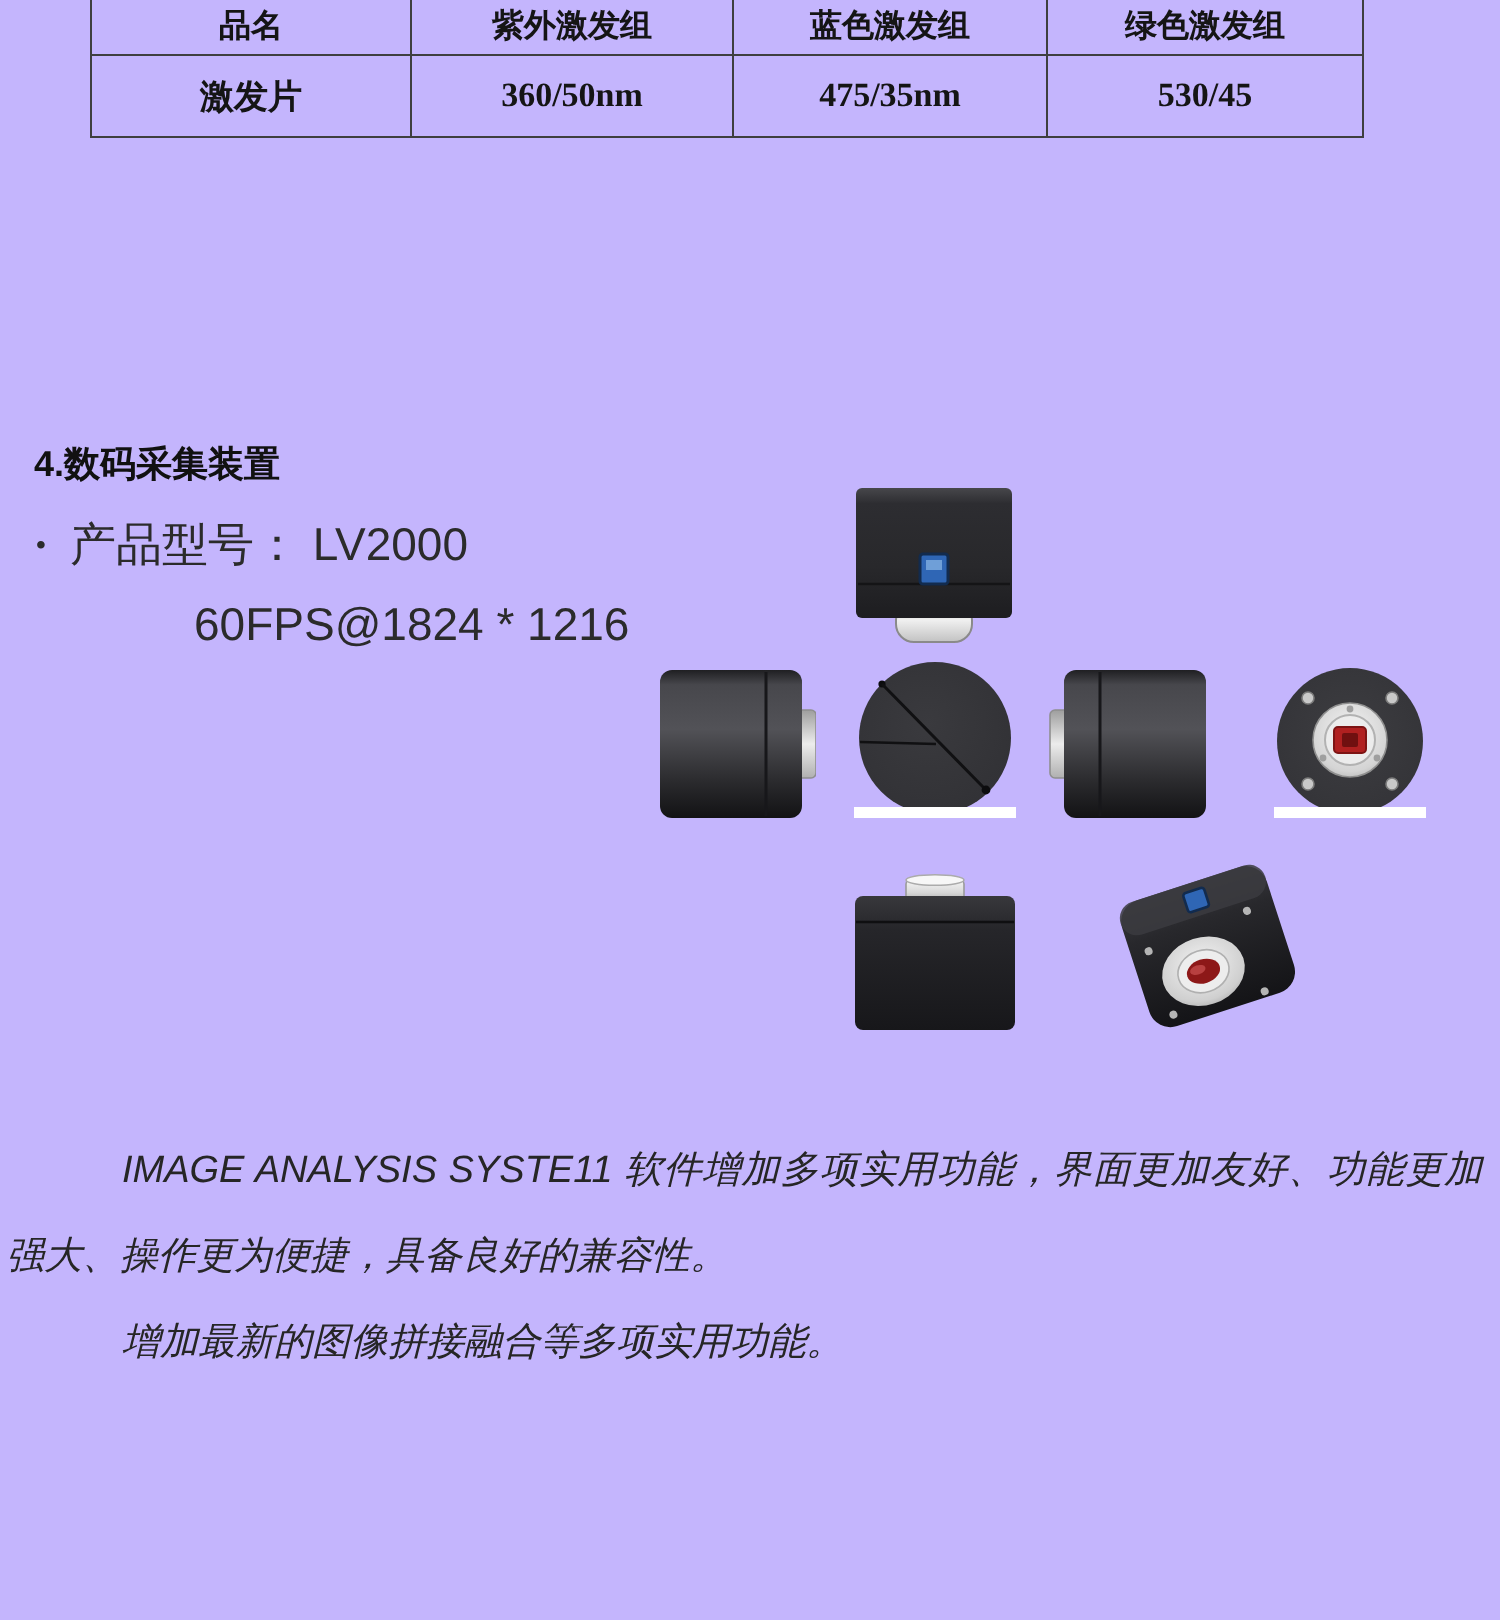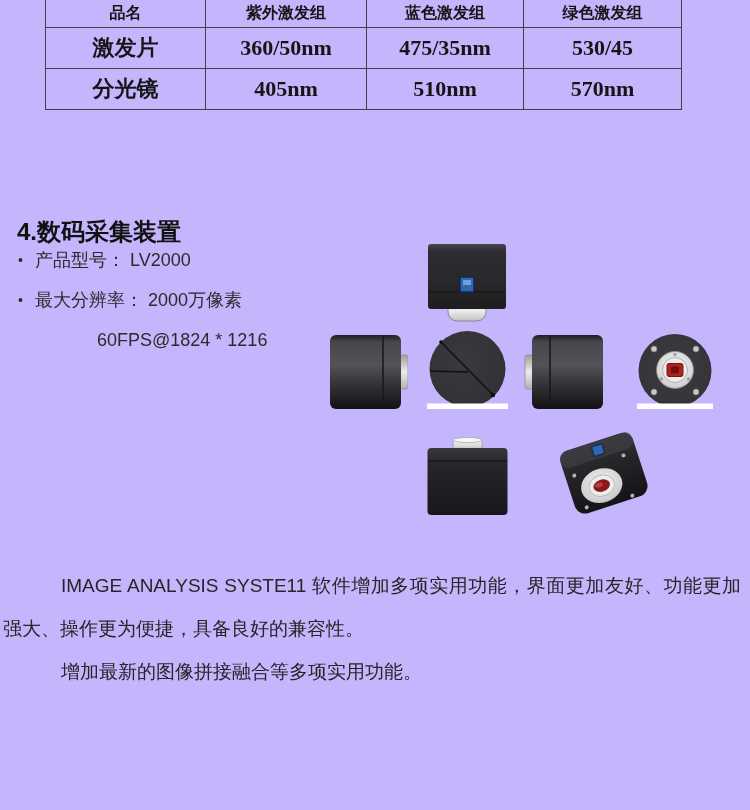--- a/index.html
+++ b/index.html
@@ -5,41 +5,41 @@
   html,body{margin:0;padding:0;background:#ffffff;}
   .page{position:relative;width:750px;height:810px;background:#c4b5fd;overflow:hidden;
         font-family:"Liberation Sans","DejaVu Sans",sans-serif;color:#1f1f1f;padding-left:11px;}
 
   
   .spec-table{position:absolute;left:45px;top:-2px;width:636px;border-collapse:collapse;
               font-family:"Liberation Serif","DejaVu Serif",serif;font-weight:700;color:#151515;
               table-layout:fixed;}
   .spec-table th,.spec-table td{border:1.5px solid #3f3f3f;text-align:center;vertical-align:middle;padding:0;}
   .spec-table th{height:28px;font-size:16px;font-weight:700;}
-  .spec-table td{height:40px;font-size:22px;font-weight:700;}
-
-  
-  .sec-heading{position:absolute;left:17px;top:221px;margin:0;font-size:24px;line-height:22px;
+  .spec-table td{height:40px;font-size:17px;font-weight:700;}
+
+  
+  .sec-heading{position:absolute;left:17px;top:221px;margin:0;font-size:18px;line-height:22px;
                font-weight:700;color:#111;}
 
   
-  .bullets{position:absolute;left:18px;top:240px;width:310px;margin:0;padding:0;list-style:none;
-           font-size:18px;color:#2b2b2b;}
+  .bullets{position:absolute;left:18px;top:252px;width:310px;margin:0;padding:0;list-style:none;
+           font-size:23px;color:#2b2b2b;}
   .bullets li{position:relative;height:40px;line-height:40px;padding-left:17px;white-space:nowrap;}
   .bullets li::before{content:"\2022";position:absolute;left:0;top:0;font-size:14px;color:#2b2b2b;}
   .bullets li.cont{padding-left:79px;}
   .bullets li.cont::before{content:none;}
 
   
   .figure{position:absolute;left:325px;top:238px;width:400px;height:292px;}
   .figure .v{position:absolute;}
 
   
   .paras{position:absolute;left:3px;top:564px;width:738px;font-size:19px;line-height:43px;color:#262626;}
-  .paras p{margin:0;text-indent:58px;text-align:justify;}
+  .paras p{margin:0;text-indent:58px;text-align:justify;font-style:italic;}
 </style>
 </head>
 <body>
 
 <div class="page">
 
   <table class="spec-table">
     <colgroup>
         <col style="width:160px">
         <col style="width:161px">
@@ -54,34 +54,27 @@
           <th>绿色激发组</th>
         </tr>
       </thead>
     <tbody id="tbody">
         <tr>
           <td>激发片</td>
           <td>360/50nm</td>
           <td>475/35nm</td>
           <td>530/45</td>
         </tr>
-        <tr>
-          <td>分光镜</td>
-          <td>405nm</td>
-          <td>510nm</td>
-          <td>570nm</td>
-        </tr>
       </tbody>
   </table>
 
   <h2 class="sec-heading">4.数码采集装置</h2>
 
   <ul class="bullets" id="bullet-list">
       <li>产品型号： LV2000</li>
-      <li>最大分辨率： 2000万像素</li>
       <li class="cont">60FPS@1824 * 1216</li>
     </ul>
 
   <div class="figure">
 
     <svg class="v" style="left:102px;top:5px" width="80" height="82" viewBox="0 0 80 82">
       <defs>
         <linearGradient id="g1b" x1="0" y1="0" x2="0" y2="1">
           <stop offset="0" stop-color="#47474b"></stop>
             <stop offset="0.12" stop-color="#2d2d31"></stop>

